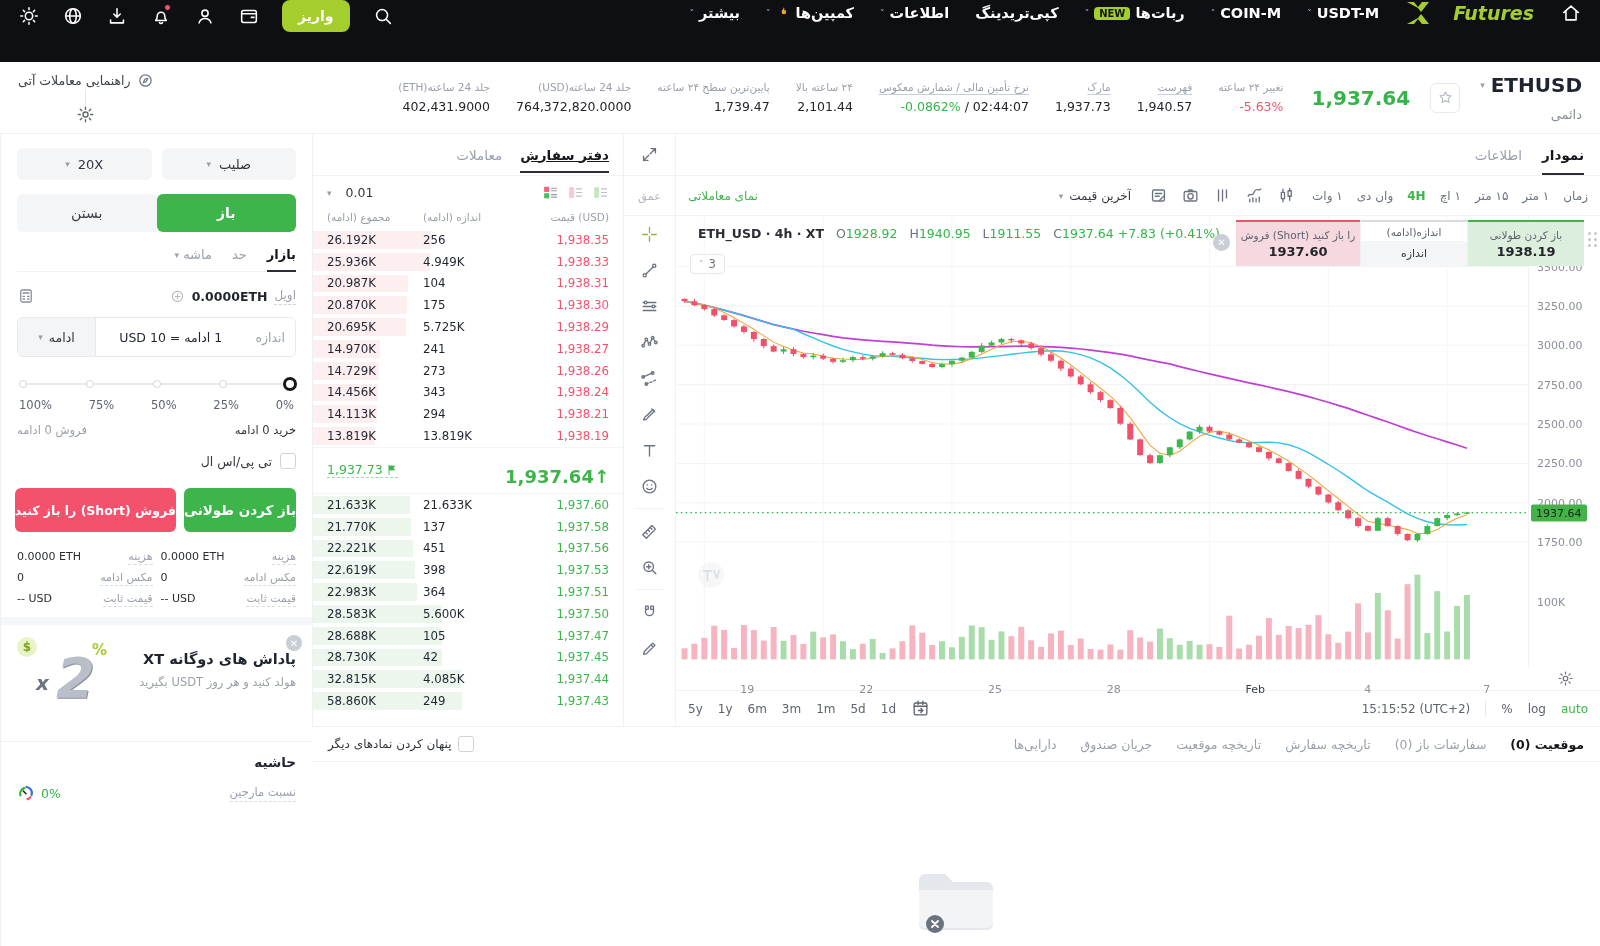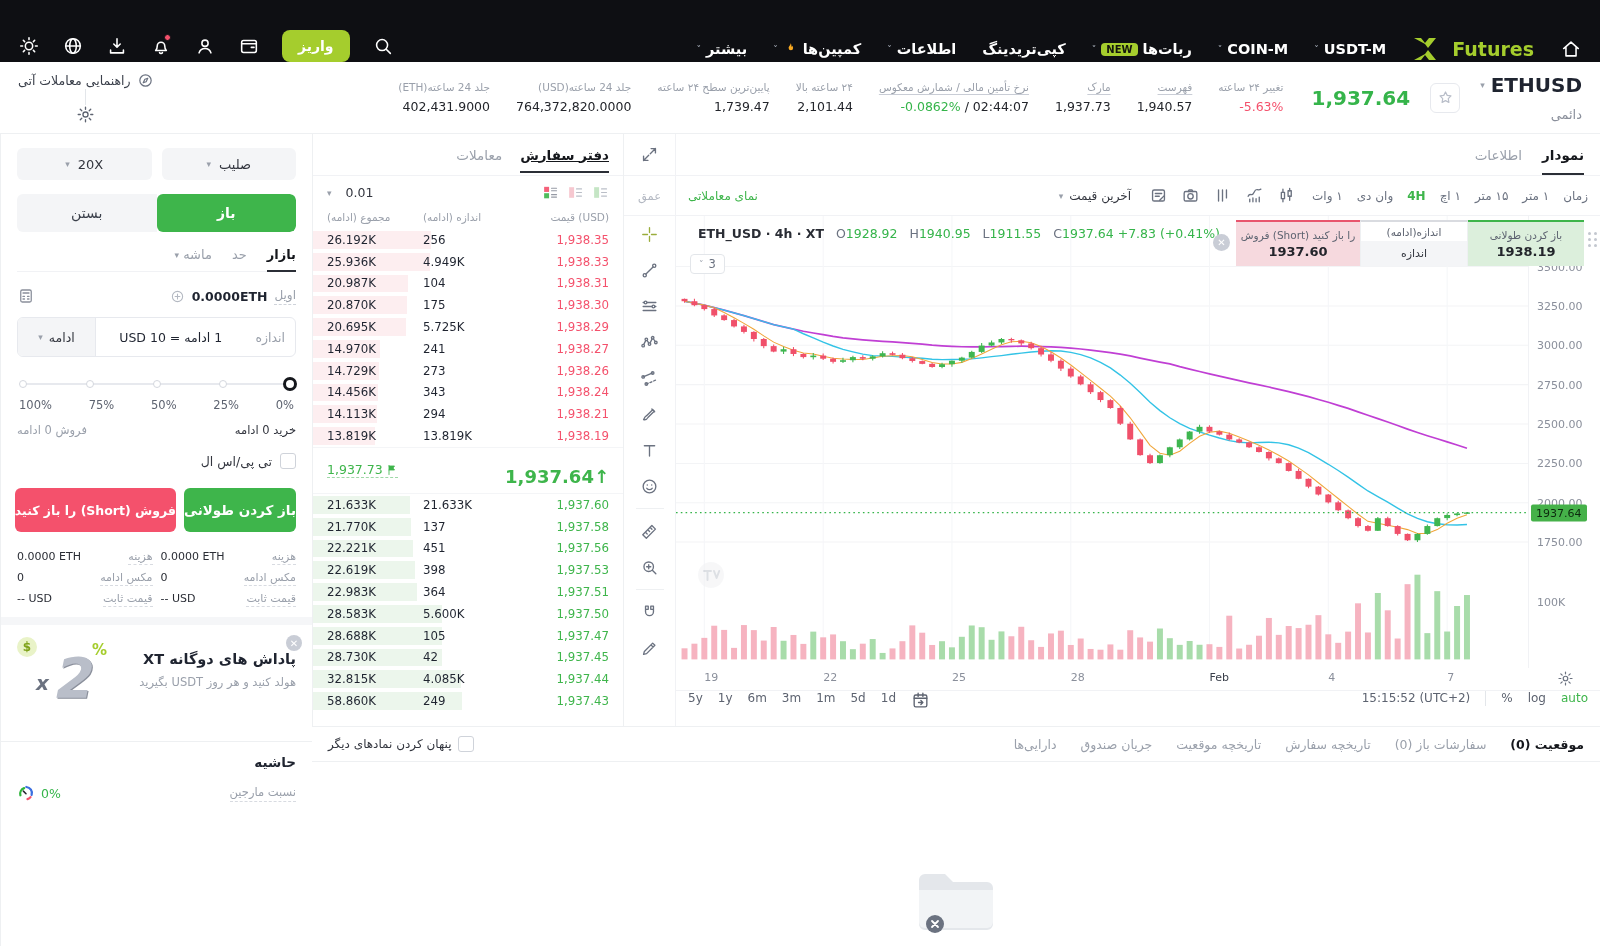--- a/index.html
+++ b/index.html
@@ -1,31 +1,31 @@
 <!DOCTYPE html>
 <html lang="fa"><head>
 <meta charset="utf-8">
 <style>
   * { margin:0; padding:0; box-sizing:border-box; }
   html,body { width:1600px; height:946px; overflow:hidden; background:#fff;
     font-family:"DejaVu Sans", sans-serif; color:#1f2430; }
   .ltr{direction:ltr}
   svg.ic{display:block; fill:none; stroke:currentColor; stroke-width:1.7; stroke-linecap:round; stroke-linejoin:round;}
   
-  #topnav{height:62px; background:#0e0f13; display:flex; align-items:flex-end; justify-content:space-between; padding:0 18px; direction:ltr;}
+  #topnav{height:62px; background:#0e0f13; display:flex; align-items:flex-start; justify-content:space-between; padding:0 18px; direction:ltr;}
   .nav-left{display:flex; align-items:center; gap:22px; color:#fff;}
   .nav-left .nico{width:22px;height:22px; position:relative; cursor:pointer;}
   .nav-left .nico svg{width:22px;height:22px;}
   .dot-red{position:absolute; top:-1px; right:1px; width:7px;height:7px; border-radius:50%; background:#f4516c; border:1px solid #0e0f13;}
   .deposit-btn{background:#a5cd2d; color:#fff; font-weight:bold; font-size:14px; padding:8px 16px; border-radius:8px; cursor:pointer;}
   .nav-right{display:flex; align-items:center; gap:26px; color:#fff; font-size:14.5px; font-weight:bold;}
   .nav-item{display:flex; align-items:center; gap:5px; cursor:pointer; white-space:nowrap;}
   .chev{font-size:9px; color:#9aa0ab;}
   .badge-new{background:#a5cd2d; color:#14160d; font-size:10px; font-weight:bold; padding:1px 5px; border-radius:4px;}
-  .brand{display:flex; align-items:center; gap:14px; cursor:pointer;}
+  .brand{display:flex; align-items:center; gap:22px; cursor:pointer;font-style:italic;}
   .brand-x{width:26px;height:26px;}
   .brand-name{color:#a5cd2d; font-size:19px; font-weight:bold;}
   .home-ic{width:22px;height:22px; color:#fff;}
   .flame{width:15px;height:16px;}
   
   #ticker{height:72px; border-bottom:1px solid #eef0f2; display:flex; align-items:center; justify-content:space-between; direction:rtl; padding:0 18px;}
   .tk-right{display:flex; align-items:center; gap:20px;}
   .tk-sym{ text-align:right; cursor:pointer;}
   .tk-sym .s1{font-size:20px; font-weight:bold; display:flex; align-items:center; gap:6px; direction:ltr; justify-content:flex-end;}
   .tk-sym .s2{font-size:13px; color:#8a8f9b; margin-top:10px;}
@@ -166,24 +166,24 @@
   .ov-short{background:#f6d9de; border-top:2px solid #e8556d; width:124px;}
   .ov-mid{background:#fff; border-top:2px solid #d9dbe0; border-left:1px solid #eef0f2; border-right:1px solid #eef0f2; width:108px; padding:0;}
   .ov-long{background:#dcefdc; border-top:2px solid #3eb54b; width:116px;}
   .ov-l1{font-size:10.5px; color:#5d6370; white-space:nowrap;}
   .ov-px{font-size:13px; font-weight:bold; color:#23252b; margin-top:3px;}
   .ov-mid .ov-l1{padding:4px 0 3px;}
   .ov-mid .ov-v{background:#f4f5f7; width:100%; flex:1; display:flex; align-items:center; justify-content:center; font-size:11px; color:#33363f;}
   #ovl .grip{width:10px; margin-left:4px; margin-top:12px; display:grid; grid-template-columns:3px 3px; gap:3px; cursor:grab;}
   #ovl .grip i{width:3px; height:3px; border-radius:50%; background:#c3c7cf;}
   .ch-dates{height:22px; position:relative; font-size:11px; color:#8a8f9b; border-top:0; direction:ltr;}
-  .ch-dates .d{position:absolute; top:3px;}
+  .ch-dates .d{position:absolute; top:15px;margin-left:36px;}
   .ch-dates .d.b{color:#3b404b;}
   .ch-dates .gearx{position:absolute; right:26px; top:2px; width:17px; height:17px; color:#6b7280; cursor:pointer;}
-  .ch-ranges{height:36px; border-top:1px solid #f1f2f5; display:flex; align-items:flex-start; direction:ltr; padding:0 12px; font-size:12px; color:#5d6370; gap:15px;}
+  .ch-ranges{height:36px; border-top:1px solid #f1f2f5; display:flex; align-items:center; direction:ltr; padding:0 12px; font-size:12px; color:#5d6370; gap:15px;}
   .ch-ranges .r{cursor:pointer;}
   .ch-ranges .cal{width:19px; height:19px; color:#5d6370; cursor:pointer;}
   .ch-ranges .clock{margin-left:auto; color:#5d6370;}
   .ch-ranges .sep2{width:1px; height:15px; background:#e3e6ea;}
   .ch-ranges .auto{color:#3eb54b;}
   
   #bottombar{height:36px; border-top:1px solid #eef0f2; border-bottom:1px solid #eef0f2; display:flex; direction:rtl; align-items:center; justify-content:space-between; padding:0 16px; margin-left:0;}
   #btabs{display:flex; gap:24px; font-size:12.5px; color:#9aa0ab;}
   #btabs .t{cursor:pointer; white-space:nowrap;}
   #btabs .t.on{color:#15171c; font-weight:bold;}

